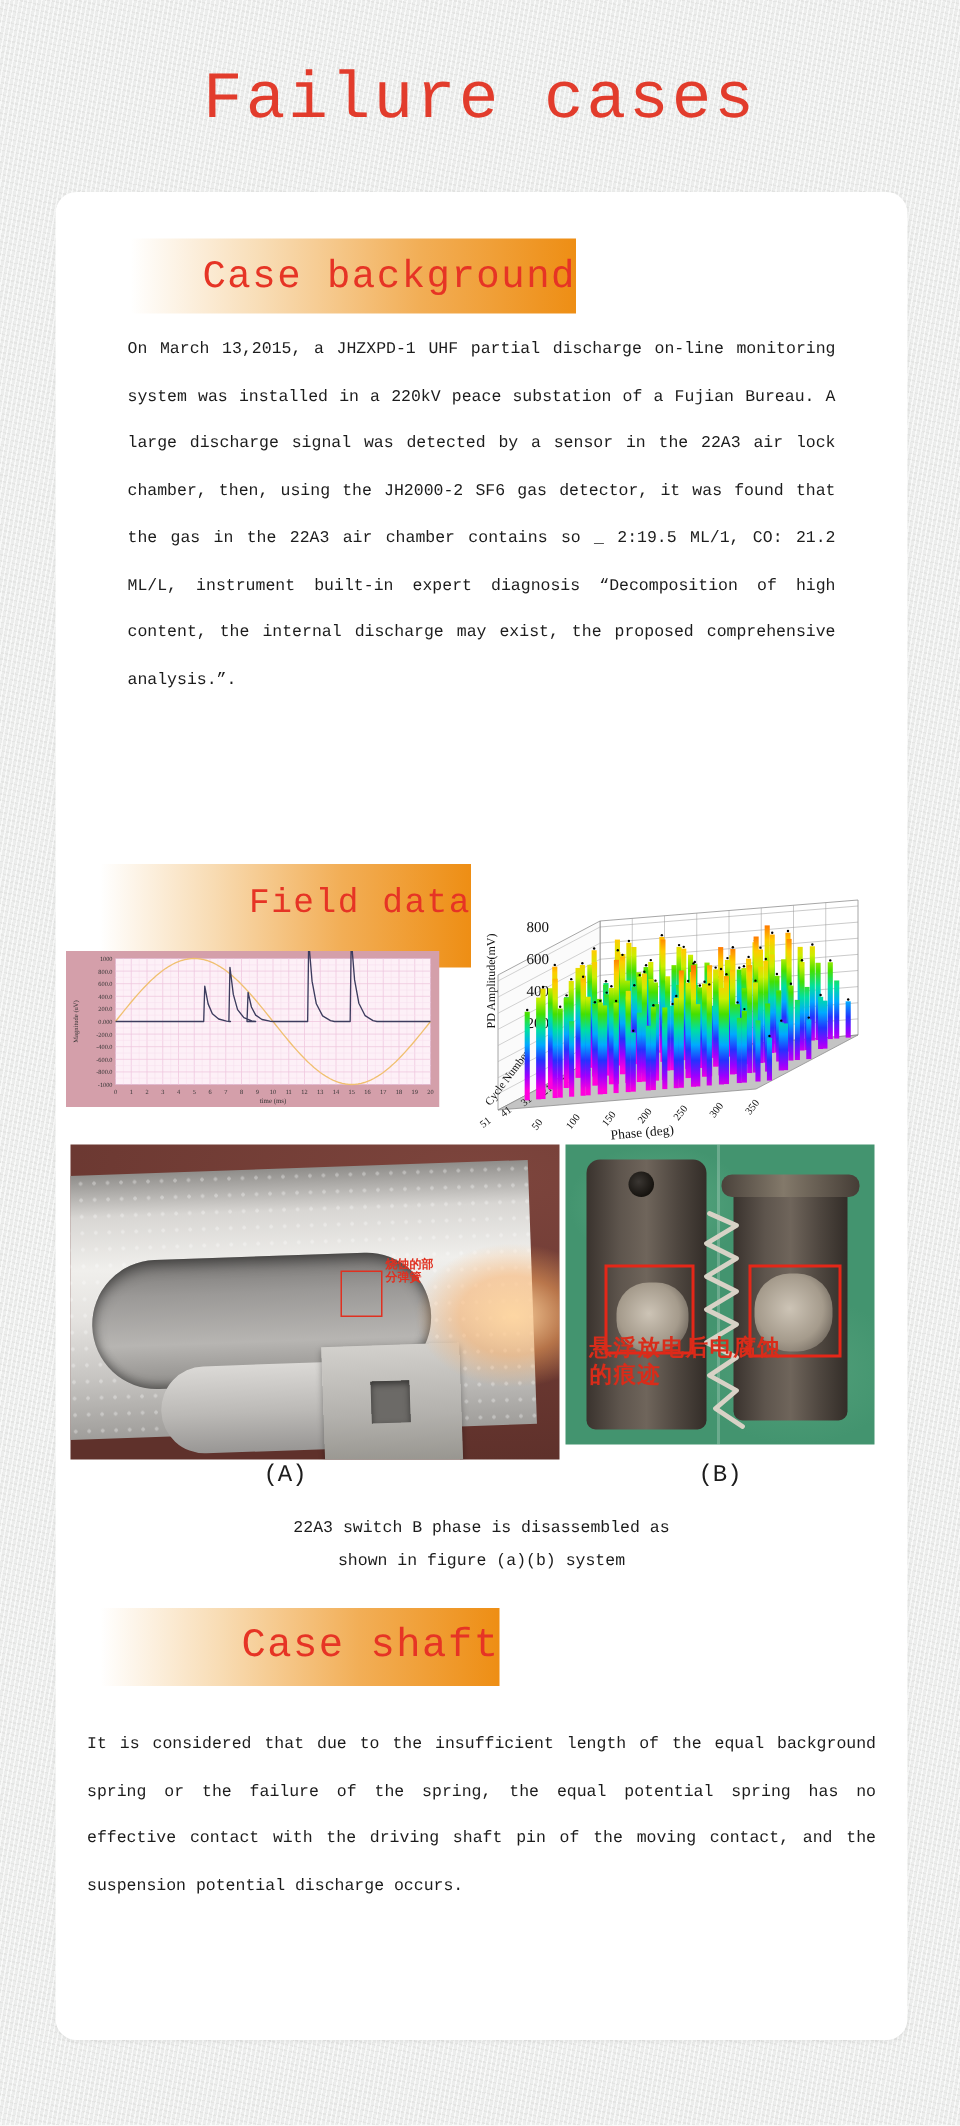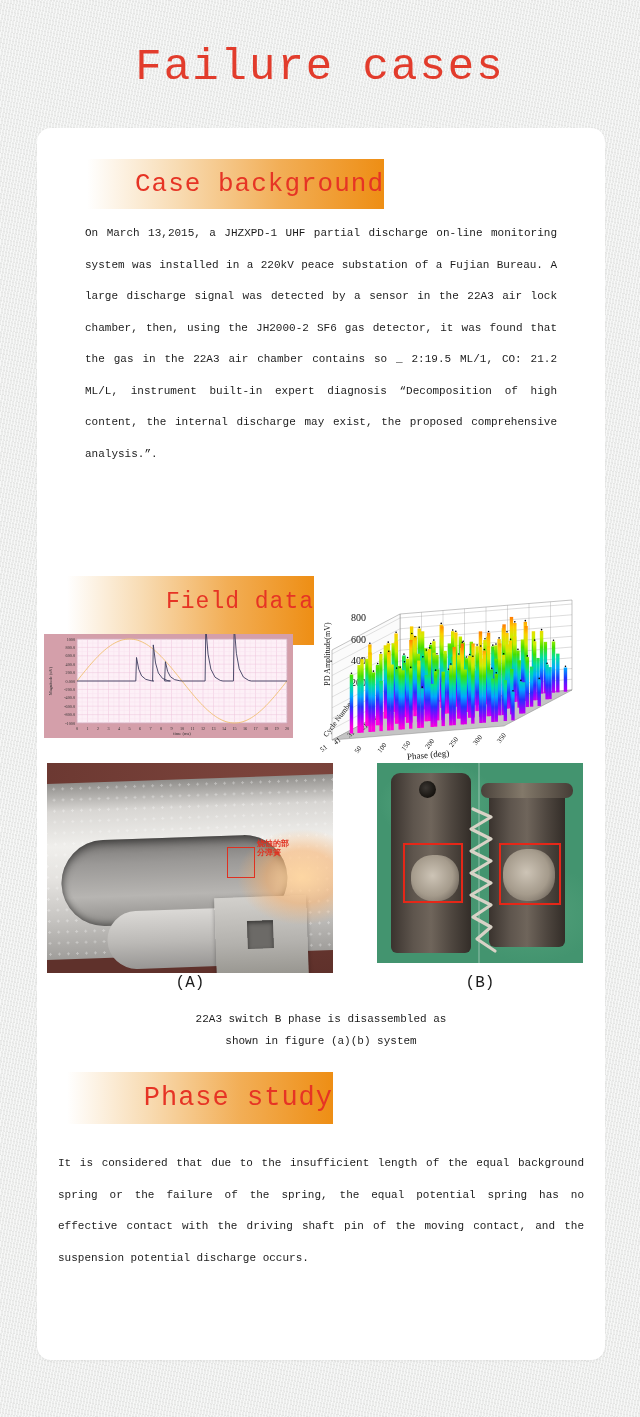--- a/index.html
+++ b/index.html
@@ -21,21 +21,21 @@
   .banner3{left:30px;top:944px;width:266px;height:52px;line-height:52px;font-size:27px;}
   .para{position:absolute;color:#1c1c1c;font-size:11px;line-height:31.5px;
     text-align:justify;text-justify:inter-word;}
   .para1{left:48px;top:90px;width:472px;}
   .para2{left:21px;top:1020px;width:526px;}
   .chart{position:absolute;}
   .wave-chart{left:7px;top:506px;width:249px;height:104px;}
   .prpd-chart{left:281px;top:464px;width:282px;height:168px;}
   .photo{position:absolute;overflow:hidden;}
   .photo-a{left:10px;top:635px;width:286px;height:210px;background:
-     radial-gradient(140% 90% at 85% 10%, #7d453d 0%, #6e3a33 55%, #5f312b 100%);}
+     radial-gradient(140% 90% at 85% 10%, #7d453d 0%, #6e3a33 55%, #5f312b 100%); padding-left: 40px;}
   .photo-b{left:340px;top:635px;width:206px;height:200px;background:
      radial-gradient(60px 40px at 30% 20%, #5aa982 0%, rgba(90,169,130,0) 100%),
      radial-gradient(70px 50px at 75% 75%, #52a07a 0%, rgba(82,160,122,0) 100%),
      #43946f;}
   .tube{position:absolute;left:-22px;top:16px;width:330px;height:176px;transform:rotate(-2deg);
      background:linear-gradient(180deg,#8f8d8a 0%,#d8d6d3 16%,#f0efec 36%,#e4e2df 55%,#c8c6c3 76%,#9f9d9a 100%);}
   .tube-speckle{position:absolute;inset:0;opacity:.35;
      background-image:radial-gradient(rgba(255,255,255,.9) 1px, transparent 1.2px);
      background-size:9px 11px;}
   .slot{position:absolute;left:36px;top:58px;width:226px;height:86px;border-radius:43px;
@@ -539,30 +539,34 @@
       </div>
       <div class="cyl cyl-r">
         <div class="flange"></div>
         <div class="patch patch-r"></div>
       </div>
       <svg width="34" height="150" viewBox="0 0 34 150" style="position:absolute;left:88px;top:42px;">
         <polyline points="8,4 26,12 6,24 26,34 6,46 26,56 6,68 26,78 6,90 26,100 8,112 26,122 12,134 30,146" fill="none" stroke="#d8d2c6" stroke-width="3.2" stroke-linejoin="round" stroke-linecap="round"></polyline>
       </svg>
       <div class="anno-box-b box-bl"></div>
       <div class="anno-box-b box-br"></div>
+      <div class="anno-b">
+        <div>悬浮放电后电腐蚀</div>
+        <div>的痕迹</div>
+      </div>
     </div>
 
     <div class="fig-labels">
       <div class="fig-label-a">(A)</div>
       <div class="fig-label-b">(B)</div>
     </div>
 
     <div class="fig-caption">
       <div>22A3 switch B phase is disassembled as</div>
       <div>shown in figure (a)(b) system</div>
     </div>
 
-    <div class="banner banner3">Phase study</div>
+    <div class="banner banner3">Case shaft</div>
 
     <div class="para para2">It is considered that due to the insufficient length of the equal background spring or the failure of the spring, the equal potential spring has no effective contact with the driving shaft pin of the moving contact, and the suspension potential discharge occurs.</div>
 
   </div>
 </div>
 
 </body></html>

